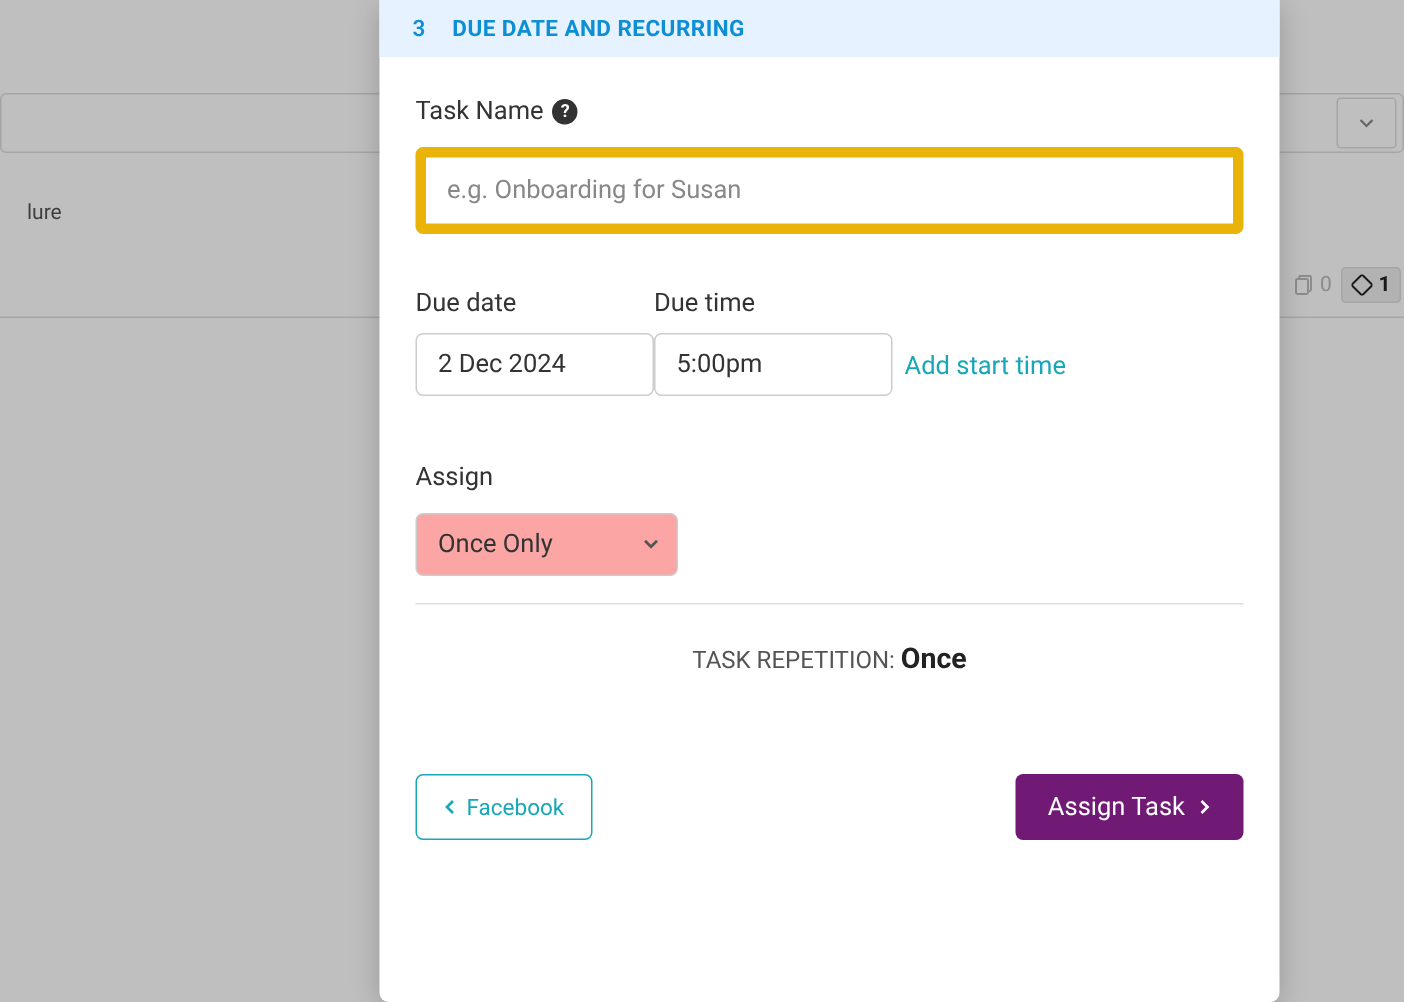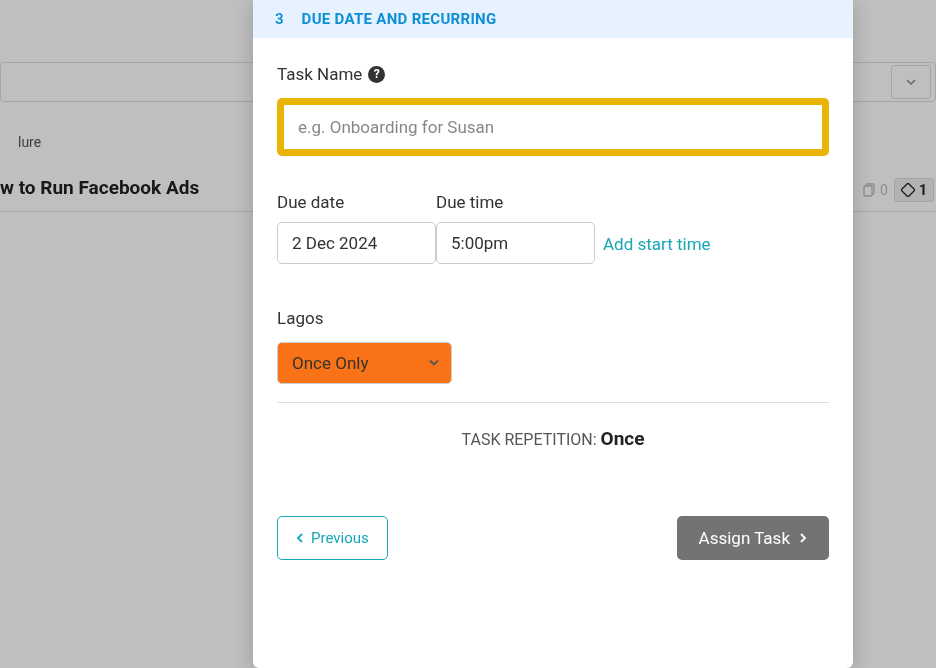--- a/index.html
+++ b/index.html
@@ -211,21 +211,21 @@
       position: relative;
       display: inline-block;
     }
     .select-input {
       width: 175px;
       padding: 10px 36px 10px 14px;
       font-size: 17px;
       border: 1px solid #ccc;
       border-radius: 5px;
       color: #333;
-      background: #f97316;
+      background: #fca5a5;
       appearance: none;
       outline: none;
       cursor: pointer;
     }
     .select-chevron {
       position: absolute;
       right: 12px;
       top: 50%;
       transform: translateY(-50%);
       pointer-events: none;
@@ -259,21 +259,21 @@
       background: #fff;
       border-radius: 5px;
       padding: 10px 18px;
       font-size: 15px;
       cursor: pointer;
       display: flex;
       align-items: center;
       gap: 6px;
     }
     .btn-assign {
-      background: #737373;
+      background: #701a75;
       color: #fff;
       border: none;
       border-radius: 5px;
       padding: 12px 22px;
       font-size: 17px;
       cursor: pointer;
       display: flex;
       align-items: center;
       gap: 8px;
     }
@@ -282,21 +282,20 @@
 <body>
 
 <div class="backdrop">
   <div class="bg-header"></div>
   <div class="bg-header-dropdown">
     <svg width="12" height="12" viewBox="0 0 12 12">
         <path d="M2 4l4 4 4-4" stroke="currentColor" stroke-width="1.5" fill="none"></path>
       </svg>
   </div>
   <div class="bg-crumb">lure</div>
-  <div class="bg-title">w to Run Facebook Ads</div>
   <div class="bg-divider"></div>
   <div class="bg-stats">
     <span class="bg-stat-copy">
       <svg width="14" height="14" viewBox="0 0 14 14">
           <rect x="3" y="1" width="8" height="10" rx="1" fill="none" stroke="currentColor" stroke-width="1.3"></rect>
           <rect x="1" y="3" width="8" height="10" rx="1" fill="#fff" stroke="currentColor" stroke-width="1.3"></rect>
         </svg>
       <span>0</span>
     </span>
     <span class="bg-stat-box">
@@ -331,21 +330,21 @@
       </div>
       <div class="date-col">
         <div class="field-label">Due time</div>
         <input class="date-input" type="text" value="5:00pm" style="">
       </div>
       <button class="link-btn">Add start time</button>
     </div>
 
 
     <div class="repeat-section">
-      <div class="field-label">Lagos</div>
+      <div class="field-label">Assign</div>
       <div class="select-wrap">
         <select class="select-input">
           <option>Once Only</option>
         </select>
         <span class="select-chevron">
           <svg width="12" height="12" viewBox="0 0 12 12">
               <path d="M2 4l4 4 4-4" stroke="currentColor" stroke-width="1.8" fill="none"></path>
             </svg>
         </span>
       </div>
@@ -355,21 +354,21 @@
       </div>
     </div>
 
   </div>
 
   <div class="modal-footer">
     <button class="btn-prev">
       <svg width="9" height="12" viewBox="0 0 9 12">
           <path d="M6 2L2 6l4 4" stroke="currentColor" stroke-width="1.8" fill="none"></path>
         </svg>
-      <span>Previous</span>
+      <span>Facebook</span>
     </button>
     <button class="btn-assign">
       <span>Assign Task</span>
       <svg width="9" height="12" viewBox="0 0 9 12">
           <path d="M3 2l4 4-4 4" stroke="currentColor" stroke-width="1.8" fill="none"></path>
         </svg>
     </button>
   </div>
 </div>
 

